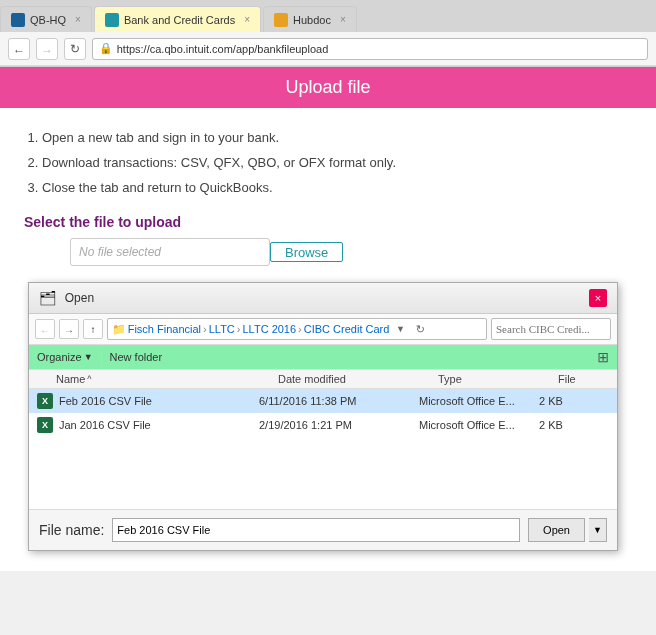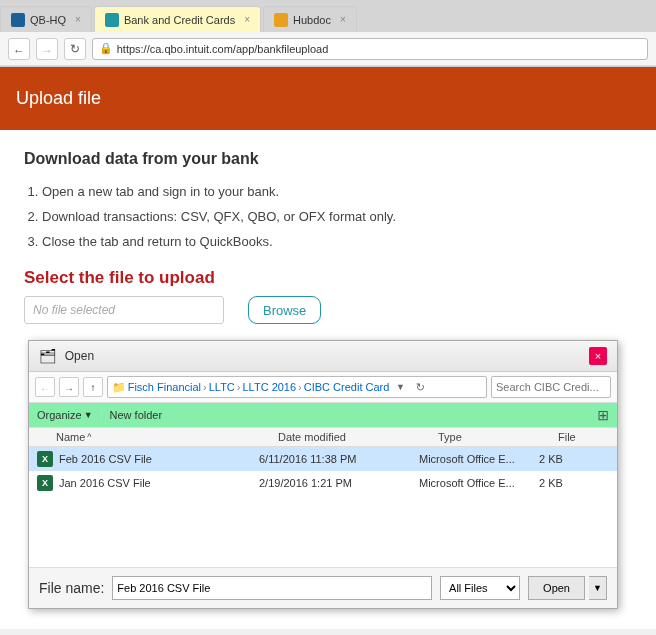--- a/index.html
+++ b/index.html
@@ -14,49 +14,49 @@
     .tab-inactive { background: #d5d5d5; }
 
     .nav-bar { display: flex; align-items: center; padding: 4px 8px; gap: 6px; background: #f5f5f5; border-bottom: 1px solid #ddd; height: 34px; }
     .nav-btn { width: 22px; height: 22px; border: 1px solid #ccc; border-radius: 3px; background: #fff; display: flex; align-items: center; justify-content: center; cursor: pointer; font-size: 12px; color: #555; }
     .nav-btn.disabled { color: #bbb; cursor: default; }
     .address-bar { flex: 1; height: 22px; border: 1px solid #bbb; border-radius: 3px; padding: 0 6px; font-size: 11px; display: flex; align-items: center; background: #fff; gap: 4px; }
     .address-bar .lock-icon { color: #4a4; font-size: 11px; }
     .address-text { font-size: 11px; color: #333; }
 
     
-    .page-header { background: #c2410c; color: white; padding: 21px 16px; font-size: 18px; font-weight: normal; }
+    .page-header { background: #ec4899; color: white; padding: 10px 16px; font-size: 18px; font-weight: normal; text-align: center; }
 
     
     .page-content { background: #fff; padding: 20px 24px; }
     .page-title { font-size: 16px; font-weight: bold; color: #333; margin-bottom: 14px; }
     .instructions { margin-bottom: 16px; }
     .instructions ol { padding-left: 18px; }
     .instructions li { margin-bottom: 4px; color: #444; font-size: 13px; line-height: 1.6; }
 
     .upload-section { margin-top: 16px; }
-    .upload-label { font-size: 17px; font-weight: bold; color: #b91c1c; margin-bottom: 8px; }
-    .upload-row { display: flex; align-items: center; gap: 24px; margin-bottom: 16px; }
+    .upload-label { font-size: 14px; font-weight: bold; color: #701a75; margin-bottom: 8px; }
+    .upload-row { display: flex; align-items: center; gap: 0; margin-bottom: 16px; margin-left: 46px; }
     .file-input { width: 200px; height: 28px; border: 1px solid #ccc; border-radius: 3px; padding: 4px 8px; font-size: 12px; color: #aaa; background: #fff; display: flex; align-items: center; }
-    .browse-btn { height: 28px; padding: 0 14px; background: #fff; border: 1px solid #2196a5; color: #2196a5; border-radius: 9px; font-size: 13px; cursor: pointer; }
+    .browse-btn { height: 20px; padding: 0 14px; background: #fff; border: 1px solid #2196a5; color: #2196a5; border-radius: 2px; font-size: 13px; cursor: pointer; }
 
     
     .file-dialog { border: 1px solid #aaa; background: #fff; width: 590px; box-shadow: 2px 2px 8px rgba(0,0,0,0.3); position: relative; margin-left: 4px; }
     .dialog-titlebar { background: linear-gradient(to bottom, #f5f5f5, #e5e5e5); padding: 6px 10px; display: flex; align-items: center; gap: 8px; border-bottom: 1px solid #ccc; }
     .dialog-close-btn { width: 18px; height: 18px; background: #e05; color: white; border: none; border-radius: 2px; font-size: 11px; cursor: pointer; display: flex; align-items: center; justify-content: center; }
 
     .dialog-nav { display: flex; align-items: center; padding: 4px 6px; gap: 4px; border-bottom: 1px solid #ddd; background: #fafafa; }
     .dialog-nav-btn { width: 20px; height: 20px; border: 1px solid #ccc; background: #fff; border-radius: 2px; font-size: 10px; color: #555; cursor: pointer; display: flex; align-items: center; justify-content: center; }
     .dialog-nav-btn.disabled { color: #bbb; }
     .up-btn { width: 20px; height: 20px; border: 1px solid #ccc; background: #fff; border-radius: 2px; font-size: 10px; cursor: pointer; display: flex; align-items: center; justify-content: center; }
     .breadcrumb-bar { display: flex; align-items: center; flex: 1; border: 1px solid #bbb; height: 22px; border-radius: 2px; background: #fff; padding: 0 4px; gap: 2px; font-size: 11px; color: #333; }
     .breadcrumb-item { color: #0066cc; cursor: pointer; }
     .breadcrumb-sep { color: #888; }
     .breadcrumb-refresh { width: 18px; height: 18px; border: none; background: transparent; cursor: pointer; color: #666; font-size: 11px; }
-    .search-bar { width: 120px; height: 22px; border: 1px solid #bbb; border-radius: 2px; padding: 0 4px; font-size: 11px; background: #fff; color: #aaa; }
+    .search-bar { width: 120px; height: 22px; border: 1px solid #bbb; border-radius: 2px; padding: 0 4px; font-size: 11px; background: #fff; color: #aaa; font-family: Liberation Serif, serif; }
 
     .dialog-toolbar { display: flex; align-items: center; padding: 4px 8px; gap: 8px; border-bottom: 1px solid #ddd; background: #86efac; }
     .organize-btn { font-size: 11px; color: #333; cursor: pointer; background: none; border: none; display: flex; align-items: center; gap: 2px; }
     .new-folder-btn { font-size: 11px; color: #333; cursor: pointer; background: none; border: none; }
 
     .file-list-header { display: grid; grid-template-columns: 1fr 160px 120px 70px; padding: 3px 8px; border-bottom: 1px solid #ddd; background: #f5f5f5; }
     .col-header { font-size: 11px; color: #444; cursor: pointer; display: flex; align-items: center; gap: 2px; padding-left: 19px; }
 
     .file-list { min-height: 120px; }
     .file-row { display: grid; grid-template-columns: 1fr 160px 120px 70px; padding: 4px 8px; cursor: pointer; }
@@ -107,21 +107,20 @@
       <span class="address-text">https://ca.qbo.intuit.com/app/bankfileupload</span>
     </div>
   </div>
 </div>
 
 <div class="page-header">
   <span>Upload file</span>
 </div>
 
 <div class="page-content">
-  <div class="page-title">Download data from your bank</div>
   <div class="instructions">
     <ol>
       <li>Open a new tab and sign in to your bank.</li>
       <li>Download transactions: CSV, QFX, QBO, or OFX format only.</li>
       <li>Close the tab and return to QuickBooks.</li>
     </ol>
   </div>
   <div class="upload-section">
     <div class="upload-label">Select the file to upload</div>
     <div class="upload-row">
@@ -205,22 +204,19 @@
         </div>
         <div class="file-cell">2/19/2016 1:21 PM</div>
         <div class="file-cell">Microsoft Office E...</div>
         <div class="file-cell">2 KB</div>
       </div>
     </div>
 
     <div class="dialog-footer">
       <label class="footer-label">File name:</label>
       <input class="filename-input" value="Feb 2016 CSV File" style="">
-      <select class="filetype-dropdown">
-        <option>All Files</option>
-      </select>
       <div class="footer-buttons">
         <button class="open-btn">Open</button>
         <button class="open-dropdown">▼</button>
       </div>
     </div>
   </div>
 </div>
 
 </body></html>

